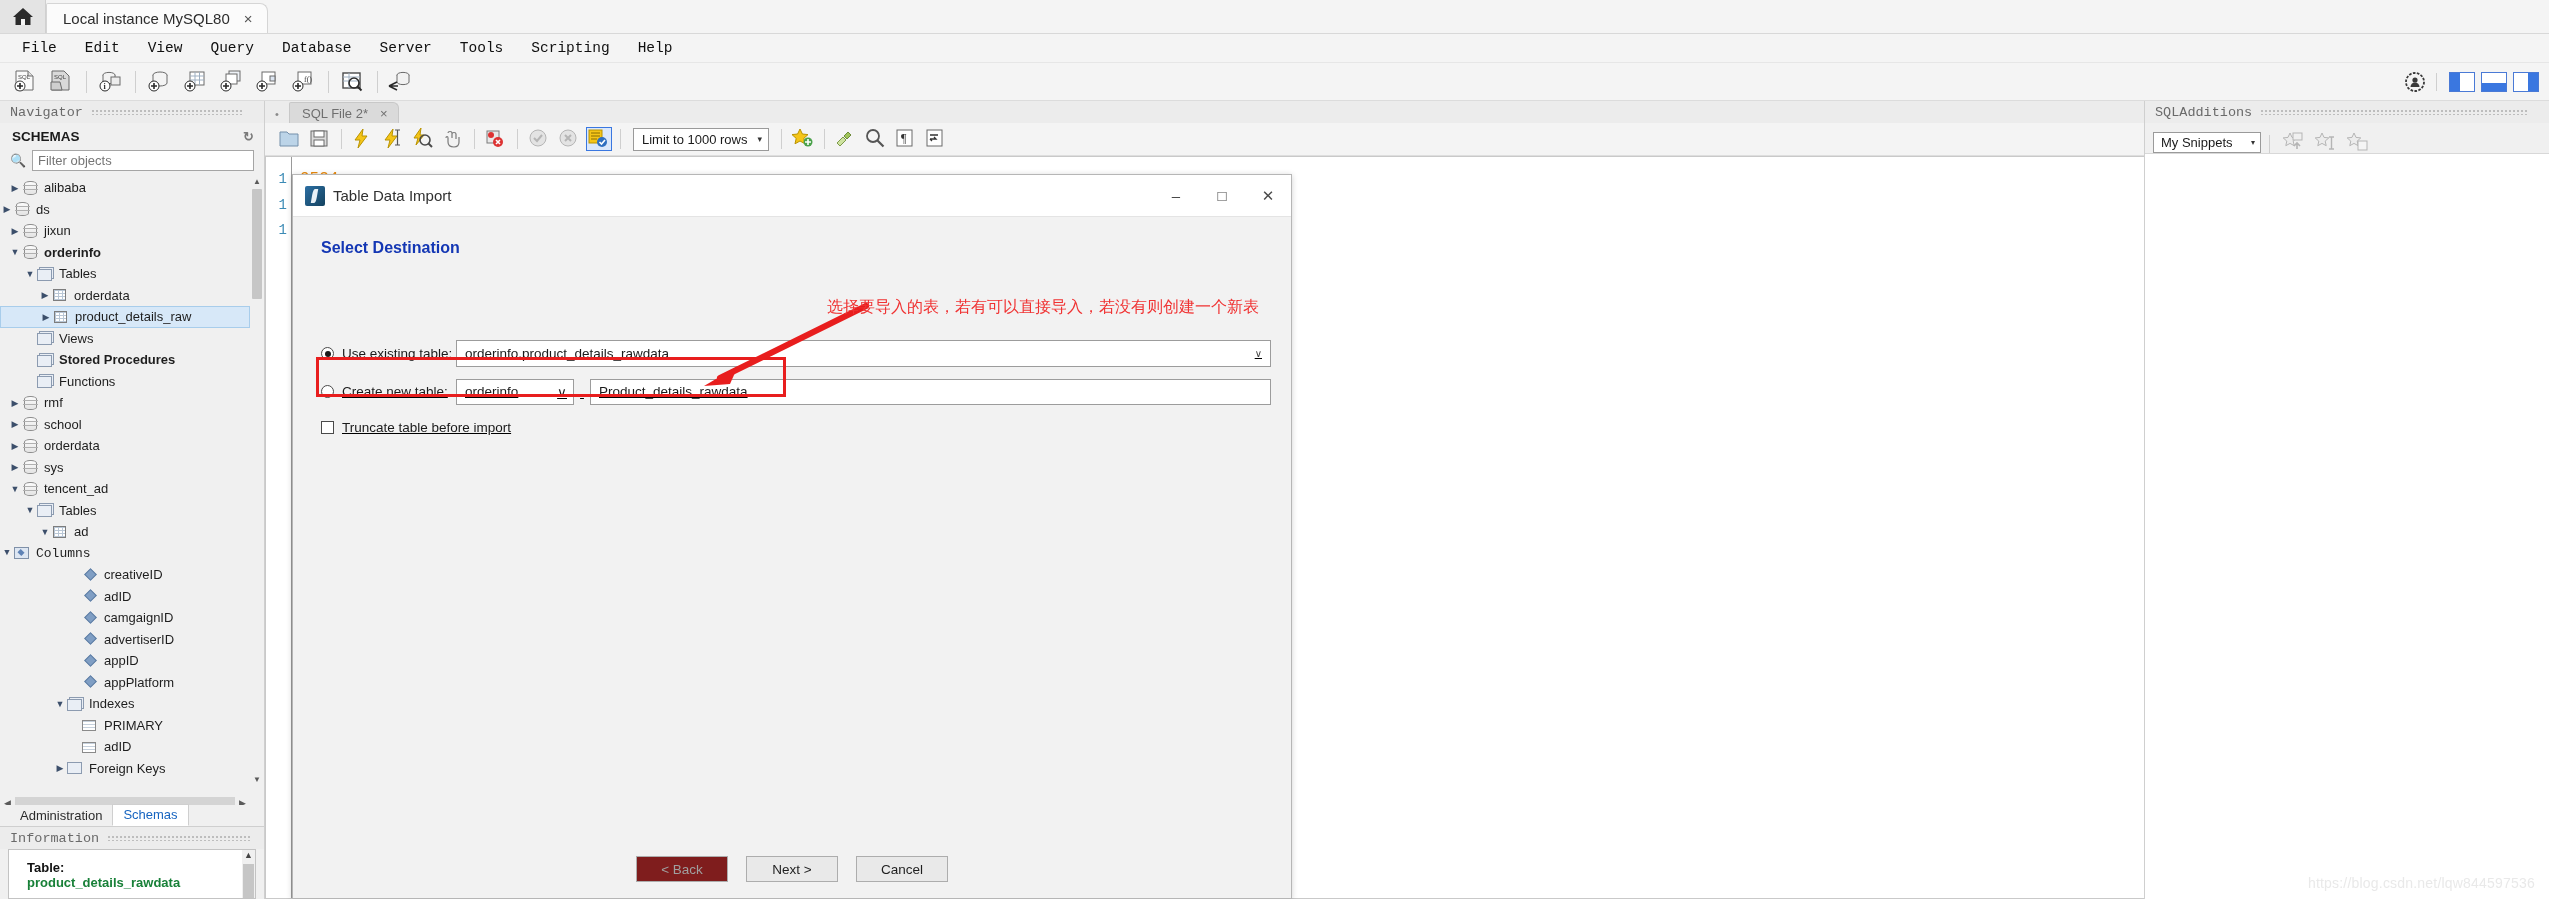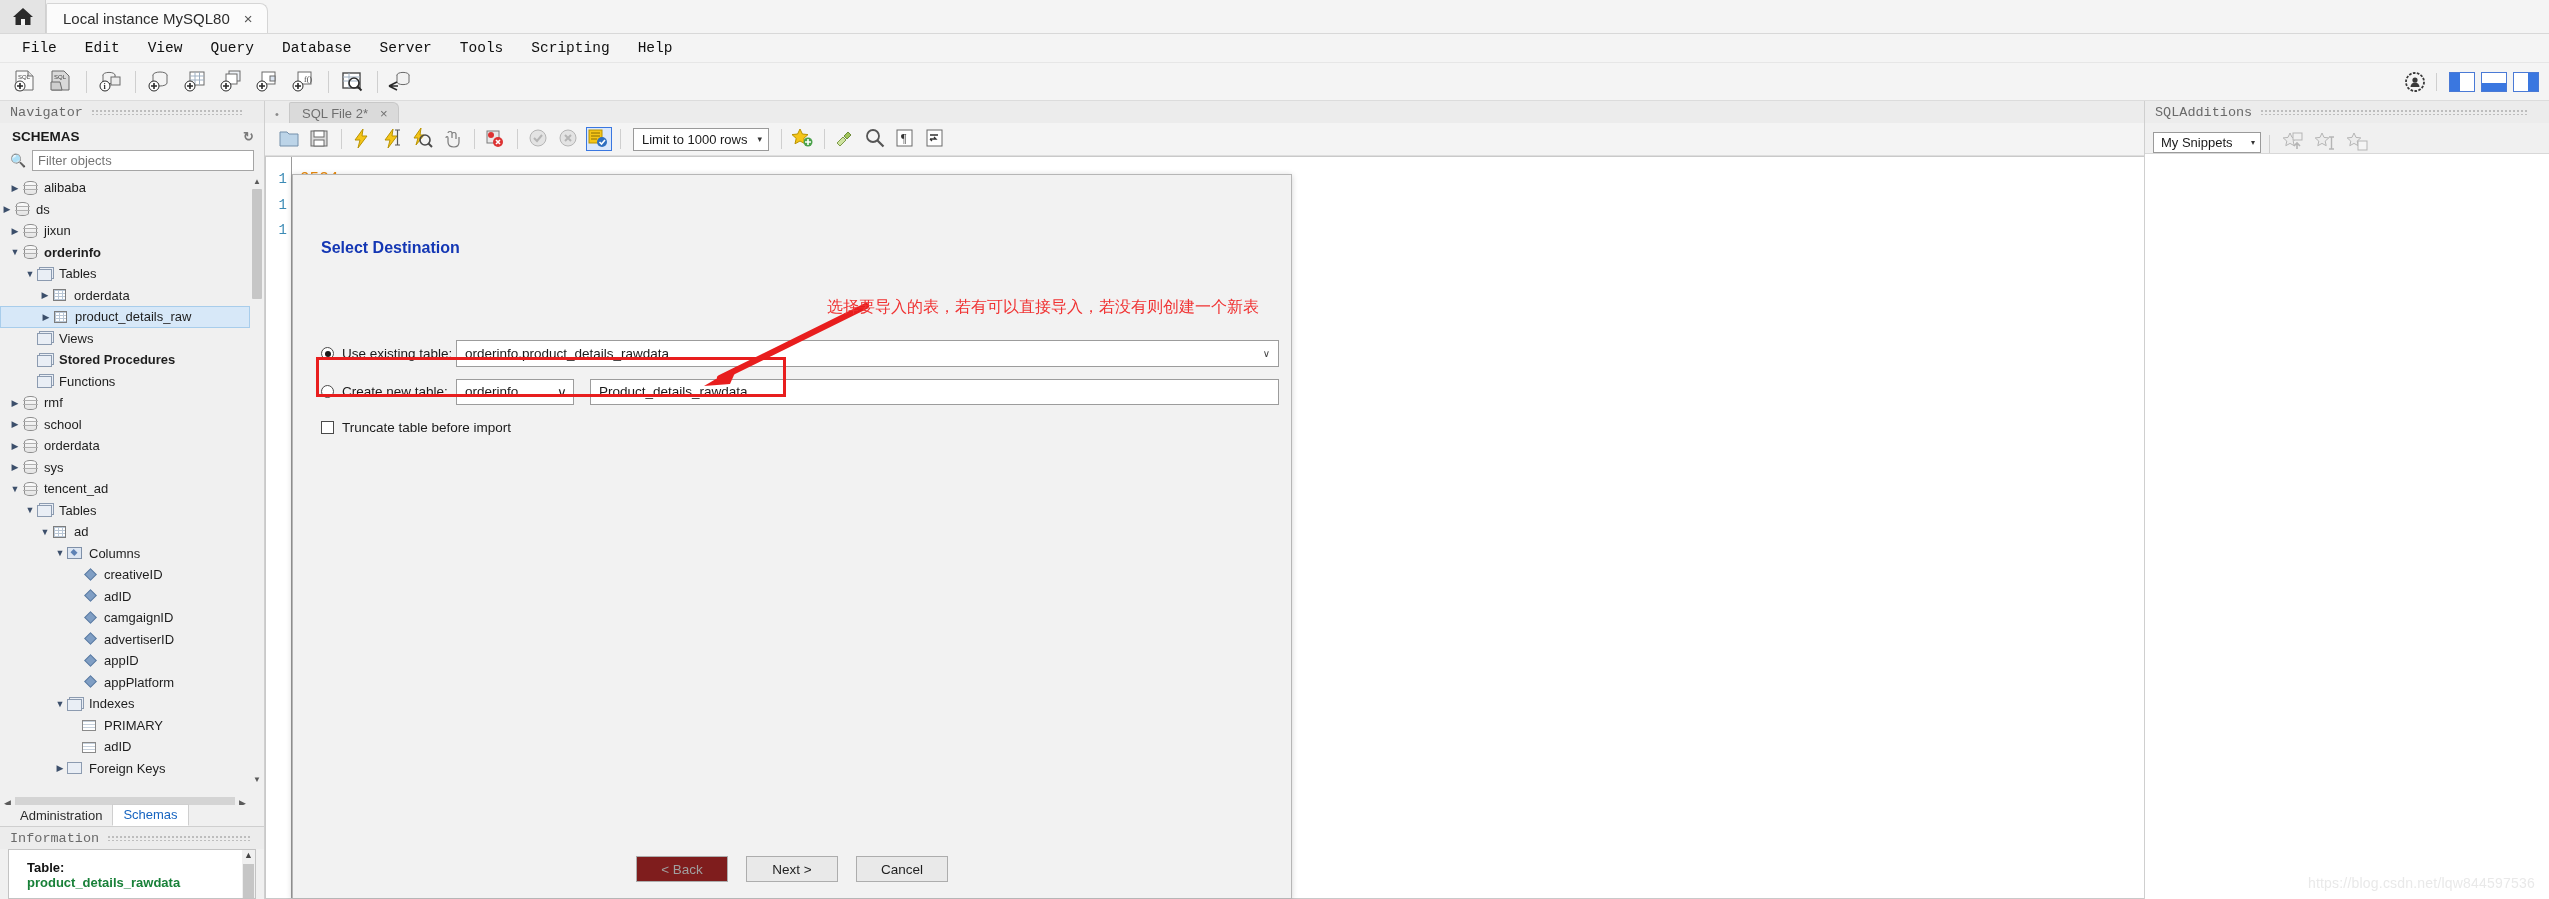--- a/index.html
+++ b/index.html
@@ -265,21 +265,21 @@
   .dlg-title-text { font-size: 15px; color: #303030; }
   .dlg-wbtns { margin-left: auto; display: flex; align-items: center; }
   .dlg-wbtn { width: 46px; height: 42px; display: flex; align-items: center; justify-content: center; font-size: 15px; color: #4a4a4a; }
   .dlg-body { position: absolute; top: 42px; left: 0; right: 0; bottom: 0; background: #f2f2f2; }
   .dlg-step {
     font-size: 16px; font-weight: bold; color: #1437b4; padding: 22px 0 0 28px;
   }
   .dlg-sub {
     font-size: 13.5px; font-weight: bold; color: #111; padding: 46px 0 0 28px;
   }
-  .frm { position: absolute; top: 122px; left: 28px; right: 12px; }
+  .frm { position: absolute; top: 122px; left: 28px; right: 20px; text-decoration: underline; }
   .frm-row { display: flex; align-items: center; height: 29px; margin-bottom: 9px; }
   .radio {
     width: 13px; height: 13px; border: 1.4px solid #4a4a4a; border-radius: 50%;
     margin-right: 8px; position: relative; background: #fff; flex: 0 0 auto;
   }
   .radio.on::after {
     content: ""; position: absolute; left: 2.5px; top: 2.5px; width: 6px; height: 6px;
     background: #1a1a1a; border-radius: 50%;
   }
   .rlabel { font-size: 13.5px; color: #1a1a1a; width: 114px; flex: 0 0 auto; }
@@ -585,21 +585,21 @@
           </span>
           <span class="tlabel">Tables</span>
         </div>
         <div class="trow" style="padding-left: 38px;">
           <span class="tw open"></span>
           <span class="ticon">
             <span class="ic-table" style="display: block;"></span>
           </span>
           <span class="tlabel">ad</span>
         </div>
-        <div class="trow" style="padding-left: 53px;">
+        <div class="trow" style=" font-family: Liberation Mono, monospace;">
           <span class="tw open"></span>
           <span class="ticon">
             <span class="ic-cols" style="display: block;"></span>
           </span>
           <span class="tlabel">Columns</span>
         </div>
         <div class="trow" style="padding-left: 68px;">
           <span class="tw "></span>
           <span class="ticon">
             <span class="ic-diamond" style="display: block;"></span>
@@ -857,20 +857,29 @@
             <rect x="13" y="10" width="9" height="9" fill="#f5f5f5" stroke="#b5b5b5"></rect>
           </svg>
       </div>
     </div>
     <div class="right-body"></div>
   </div>
 
   <div class="watermark">https://blog.csdn.net/lqw844597536</div>
 
   <div class="dialog">
+    <div class="dlg-title">
+      <div class="dlg-ic"></div>
+      <div class="dlg-title-text">Table Data Import</div>
+      <div class="dlg-wbtns">
+        <div class="dlg-wbtn">–</div>
+        <div class="dlg-wbtn">□</div>
+        <div class="dlg-wbtn">✕</div>
+      </div>
+    </div>
     <div class="dlg-body">
       <div class="dlg-step">Select Destination</div>
 
       <div class="frm">
         <div class="frm-row">
           <div class="radio on"></div>
           <div class="rlabel">Use existing table:</div>
           <div class="sel-wide">
             <span>orderinfo.product_details_rawdata</span>
             <span class="caret">∨</span>

